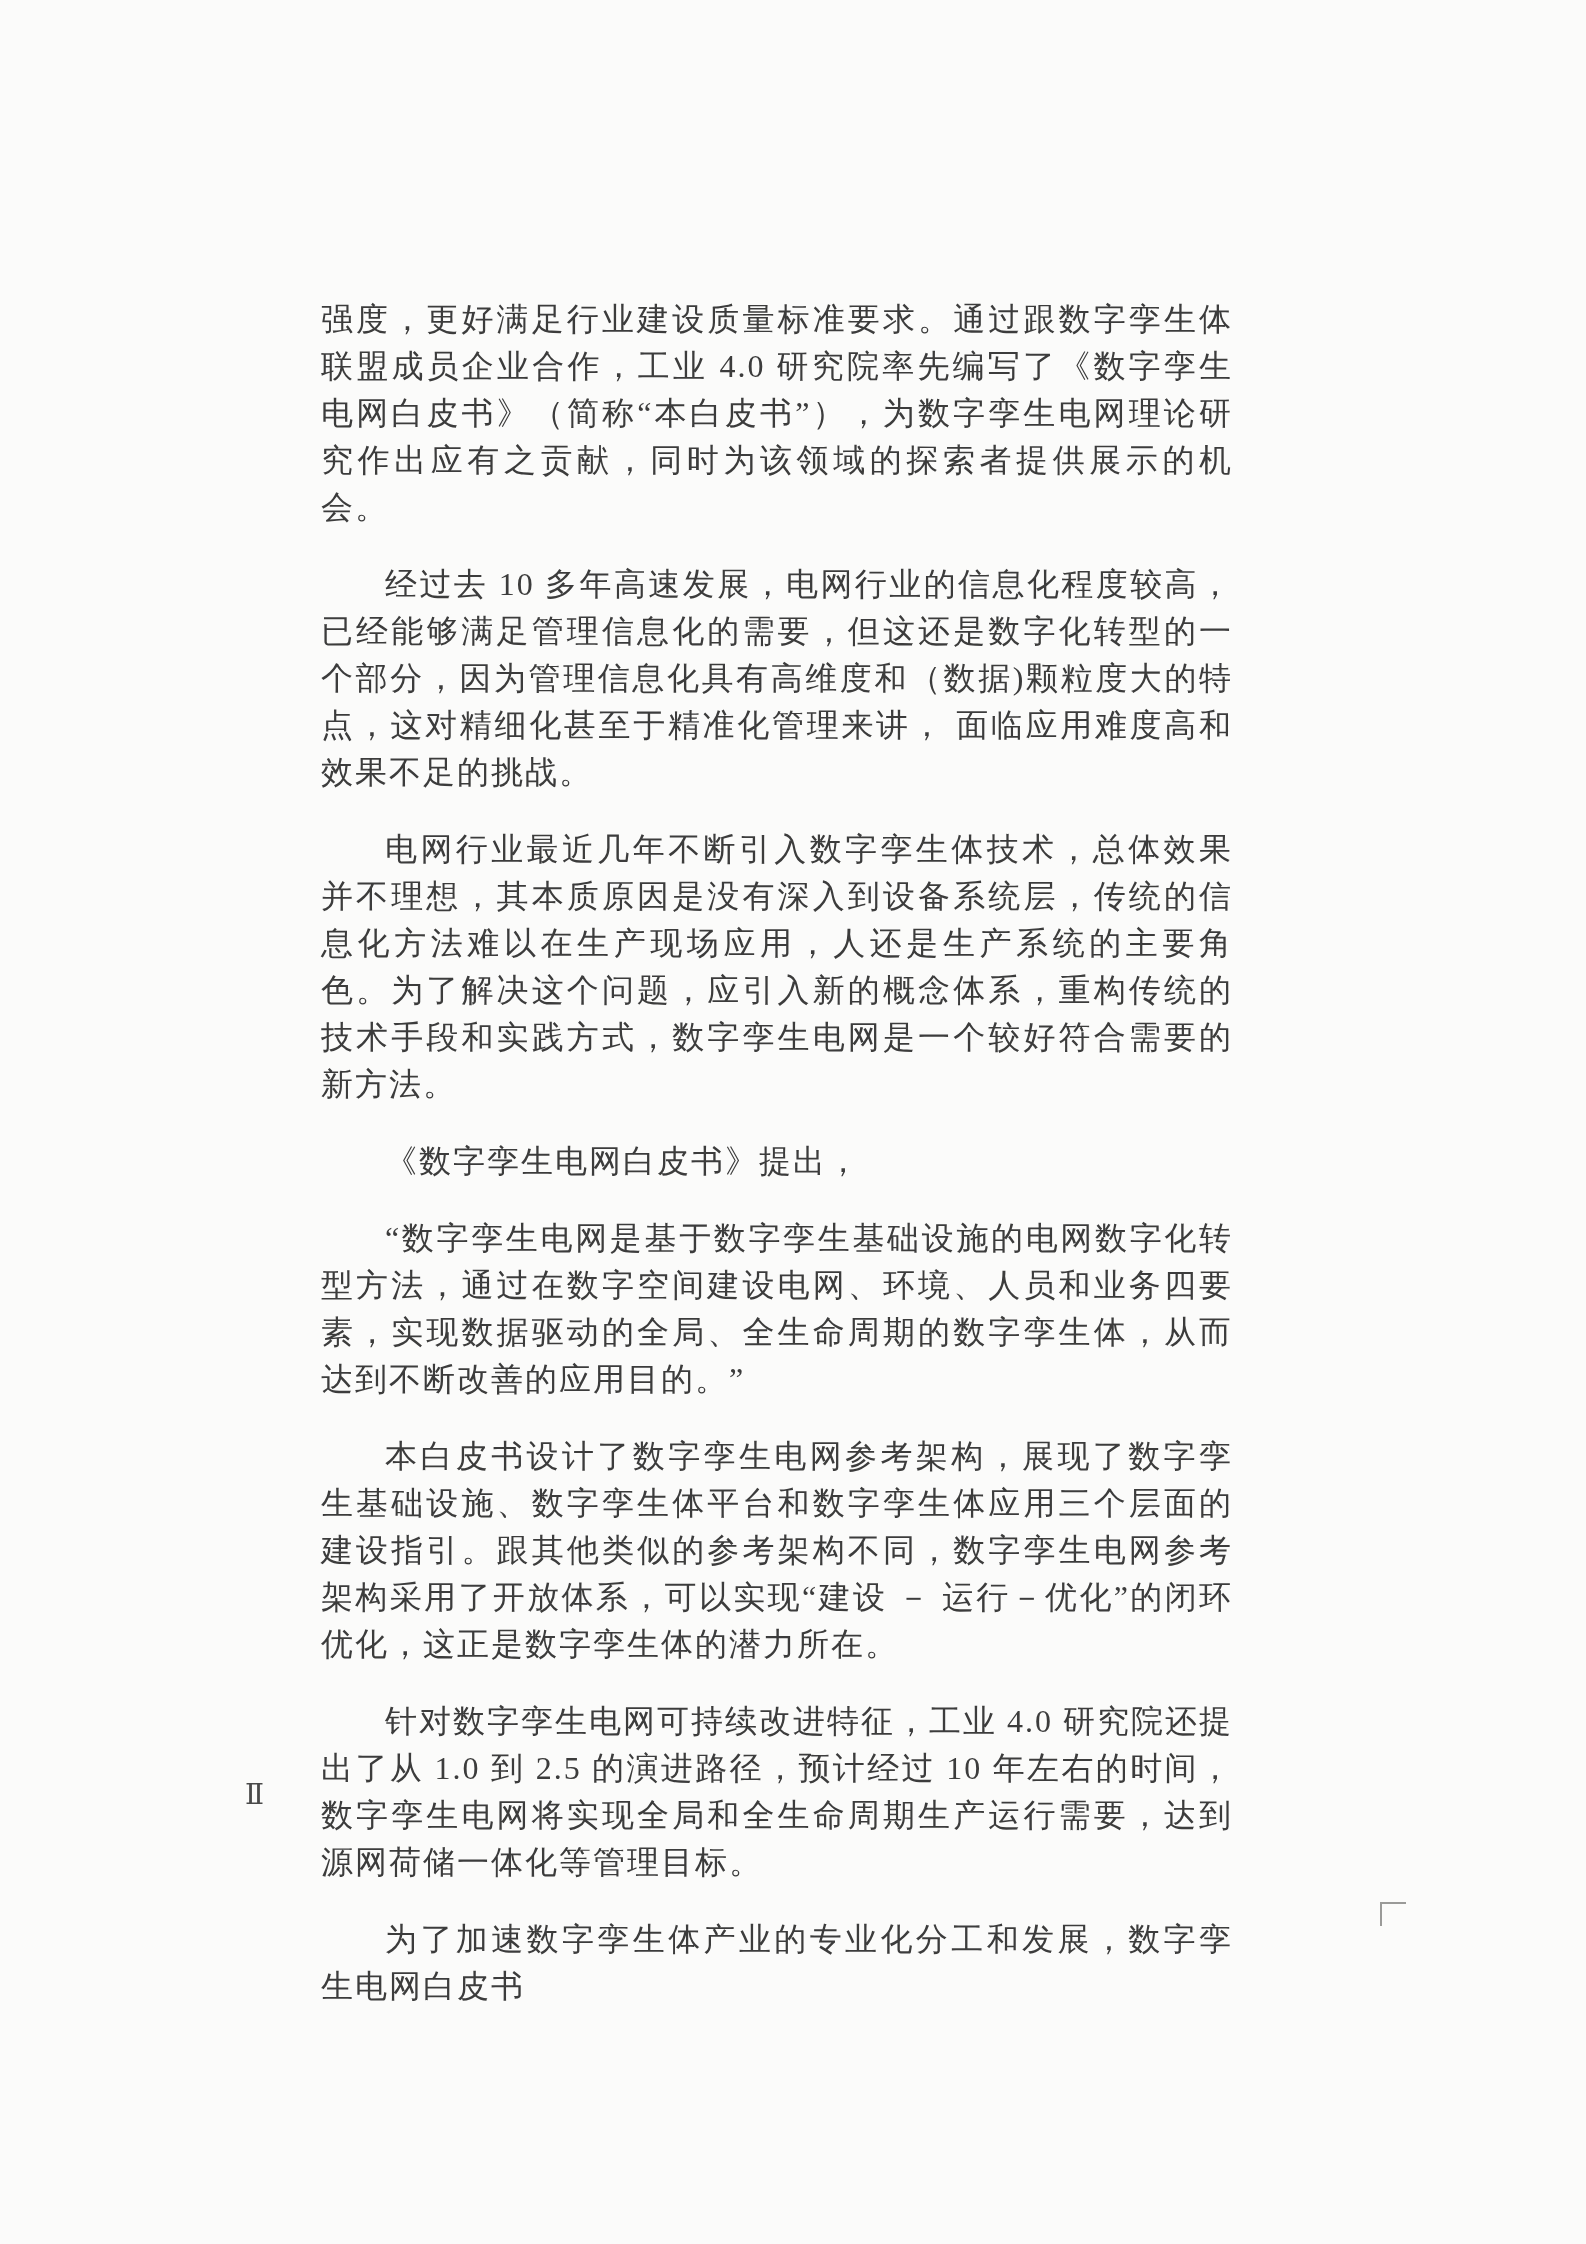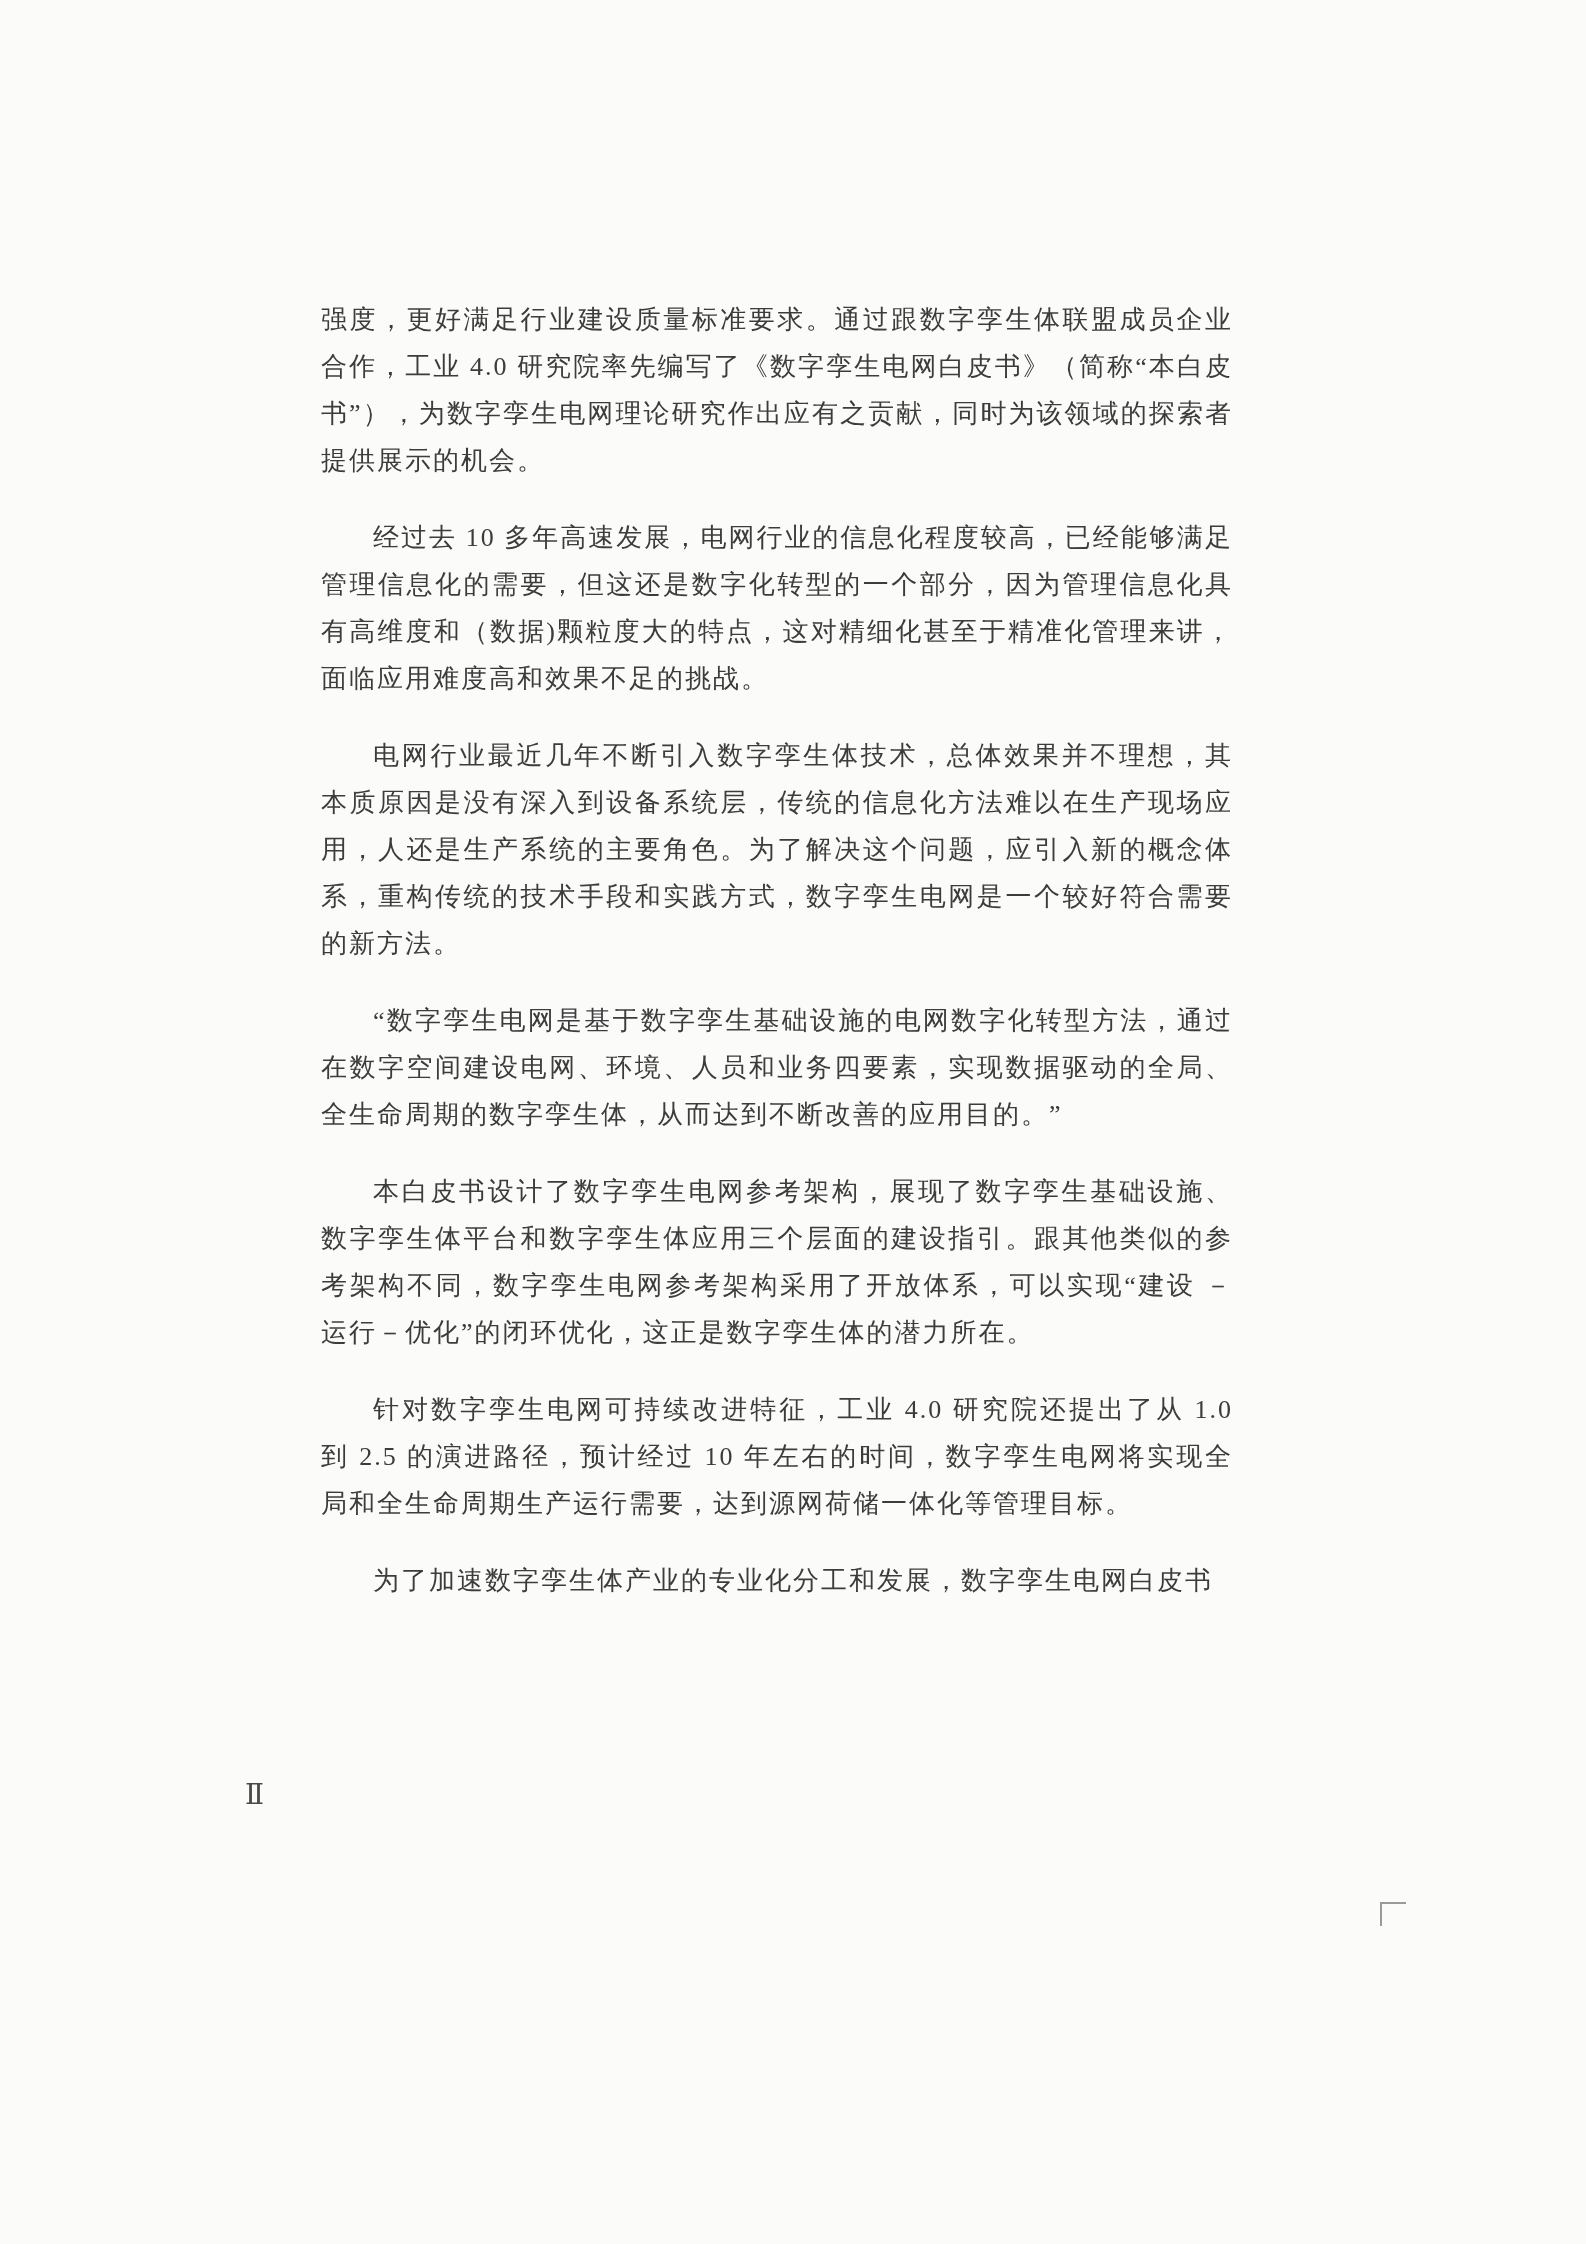--- a/index.html
+++ b/index.html
@@ -16,21 +16,21 @@
     color: #3c3c3c;
     overflow: hidden;
   }
   .text-block {
     position: absolute;
     left: 321px;
     top: 296px;
     width: 912px;
   }
   .text-block p {
-    font-size: 26px;
+    font-size: 32px;
     line-height: 47px;
     letter-spacing: 2px;
     text-align: justify;
     margin: 0 0 30px 0;
   }
   .text-block p.indent {
     text-indent: 2em;
   }
   .page-number {
     position: absolute;
@@ -51,20 +51,21 @@
 </style>
 </head>
 <body>
 
 <div class="page">
 
   <div class="text-block">
     <p>强度，更好满足行业建设质量标准要求。通过跟数字孪生体联盟成员企业合作，工业 4.0 研究院率先编写了《数字孪生电网白皮书》（简称“本白皮书”），为数字孪生电网理论研究作出应有之贡献，同时为该领域的探索者提供展示的机会。</p>
     <p class="indent">经过去 10 多年高速发展，电网行业的信息化程度较高，已经能够满足管理信息化的需要，但这还是数字化转型的一个部分，因为管理信息化具有高维度和（数据)颗粒度大的特点，这对精细化甚至于精准化管理来讲， 面临应用难度高和效果不足的挑战。</p>
     <p class="indent">电网行业最近几年不断引入数字孪生体技术，总体效果并不理想，其本质原因是没有深入到设备系统层，传统的信息化方法难以在生产现场应用，人还是生产系统的主要角色。为了解决这个问题，应引入新的概念体系，重构传统的技术手段和实践方式，数字孪生电网是一个较好符合需要的新方法。</p>
+    <p class="indent">《数字孪生电网白皮书》提出，</p>
     <p class="indent">“数字孪生电网是基于数字孪生基础设施的电网数字化转型方法，通过在数字空间建设电网、环境、人员和业务四要素，实现数据驱动的全局、全生命周期的数字孪生体，从而达到不断改善的应用目的。”</p>
     <p class="indent">本白皮书设计了数字孪生电网参考架构，展现了数字孪生基础设施、数字孪生体平台和数字孪生体应用三个层面的建设指引。跟其他类似的参考架构不同，数字孪生电网参考架构采用了开放体系，可以实现“建设 － 运行－优化”的闭环优化，这正是数字孪生体的潜力所在。</p>
     <p class="indent">针对数字孪生电网可持续改进特征，工业 4.0 研究院还提出了从 1.0 到 2.5 的演进路径，预计经过 10 年左右的时间，数字孪生电网将实现全局和全生命周期生产运行需要，达到源网荷储一体化等管理目标。</p>
     <p class="indent">为了加速数字孪生体产业的专业化分工和发展，数字孪生电网白皮书</p>
   </div>
 
   <div class="page-number">Ⅱ</div>
 
   <div class="corner-mark"></div>
 

